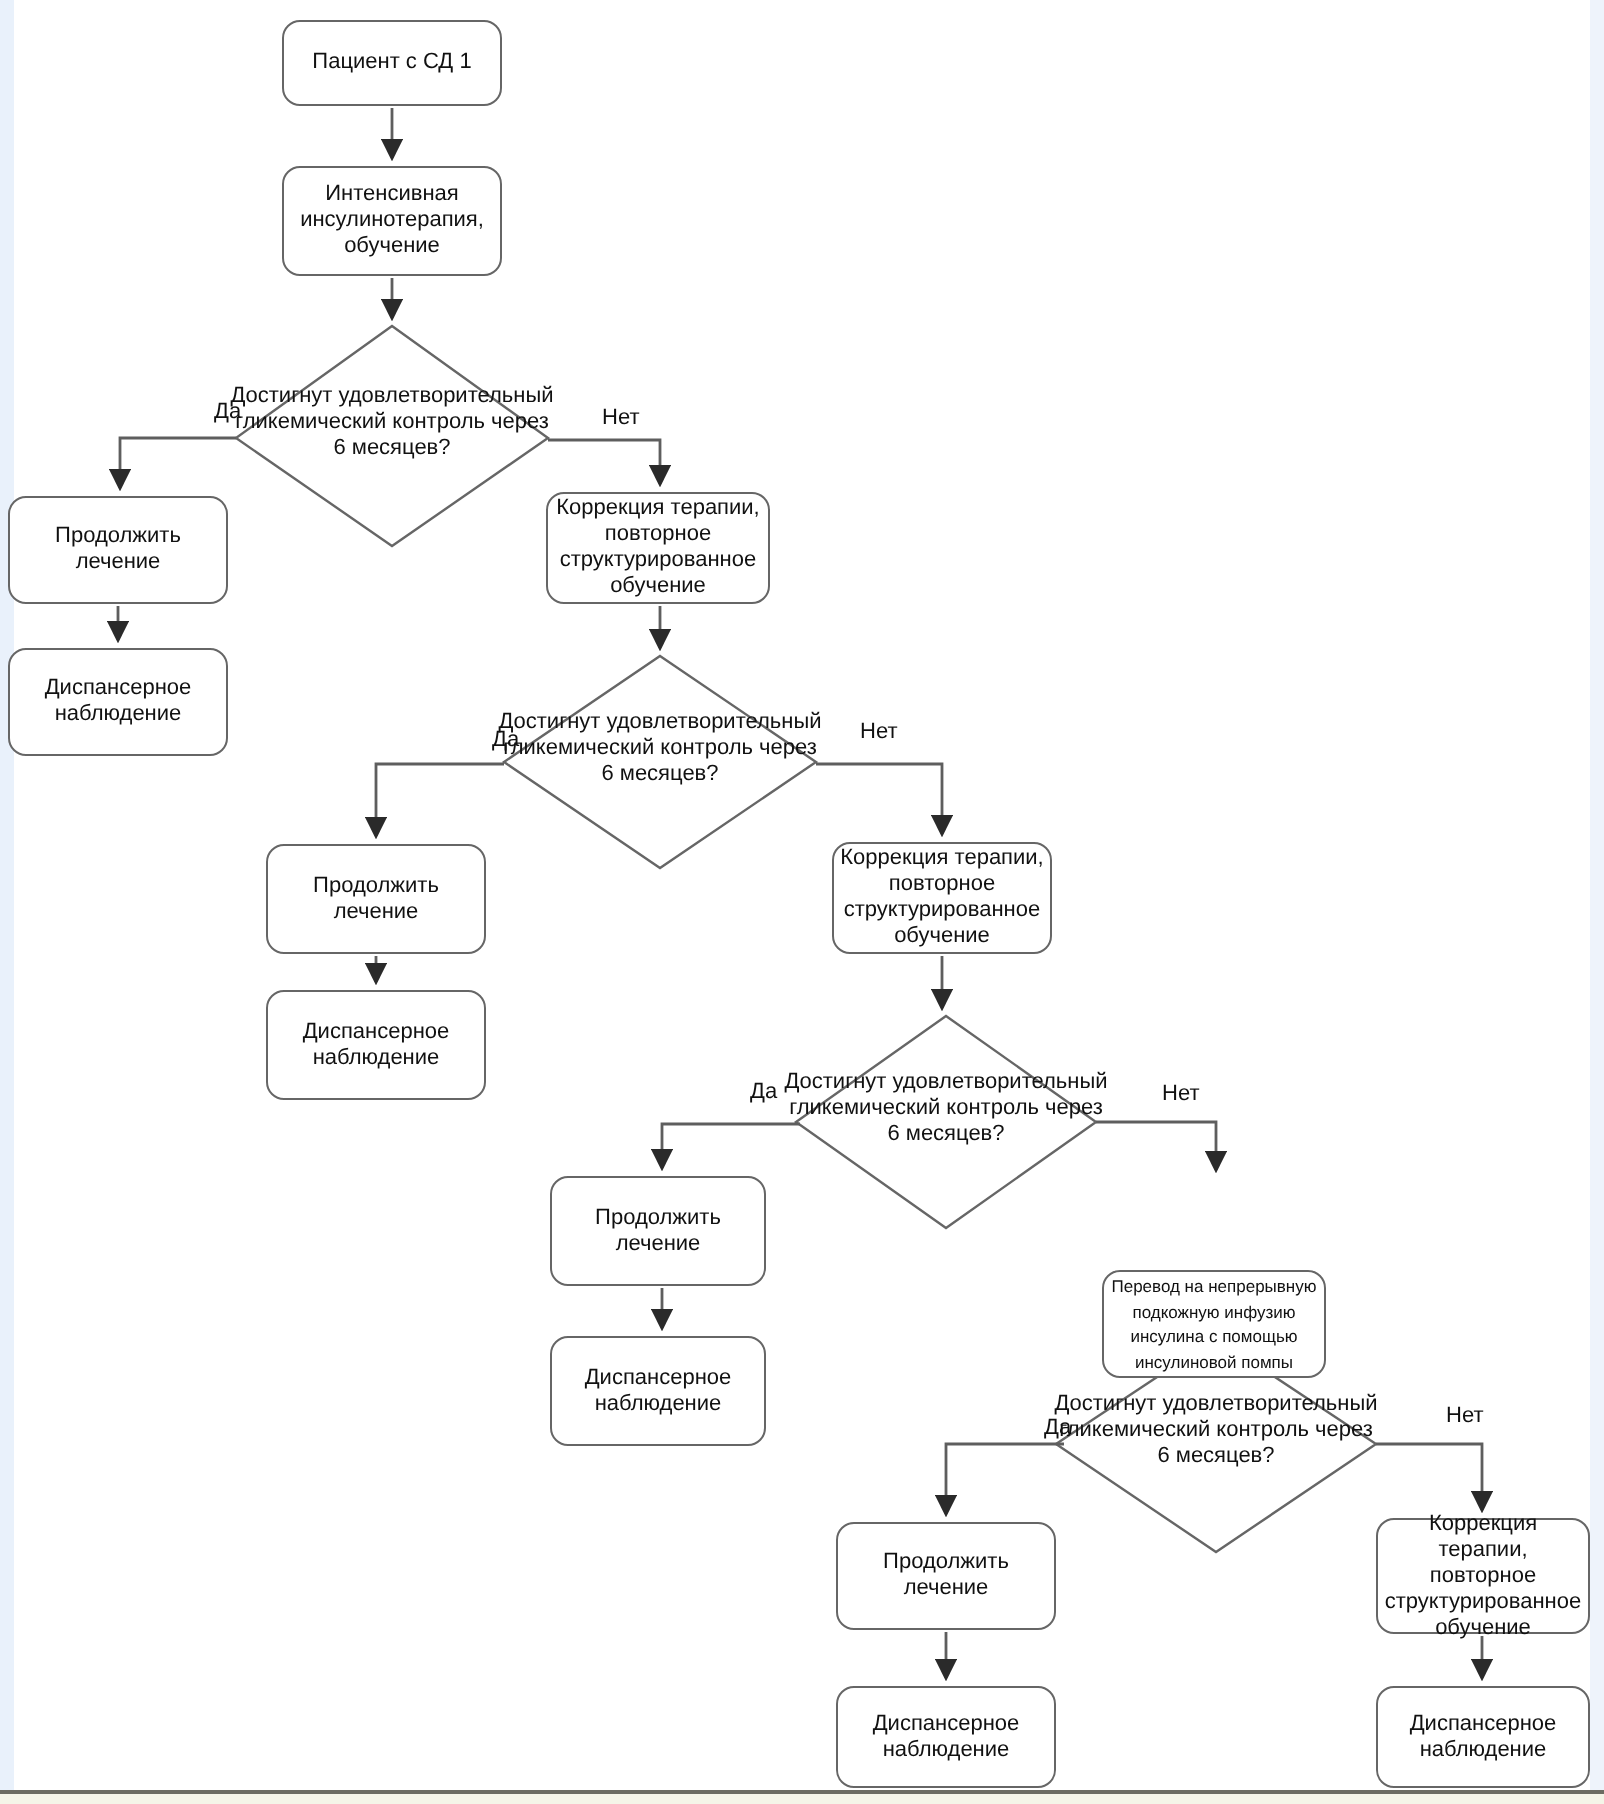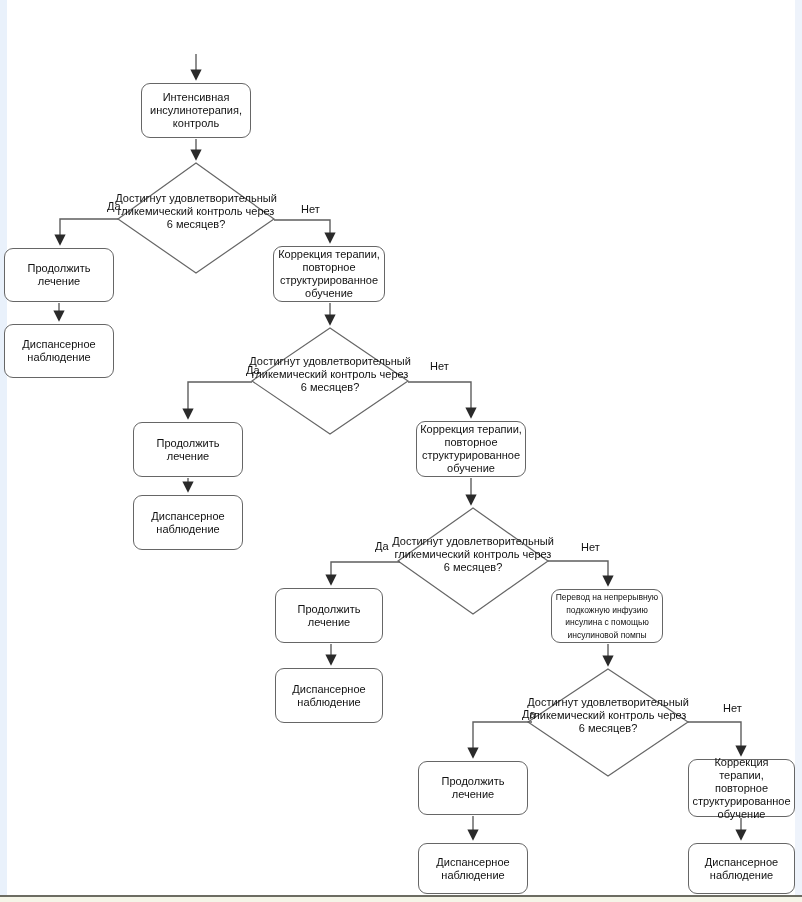--- a/index.html
+++ b/index.html
@@ -8,21 +8,21 @@
   .canvas{position:absolute;left:0;top:0;width:802px;height:902px;background:#ffffff;}
   .gutter{position:absolute;top:0;height:895px;background:#e9f1fb;}
   .gutter.left{left:0;width:7px;}
   .gutter.right{right:0;width:7px;background:#eef3fb;}
   .bottom-line{position:absolute;left:0;top:895px;width:802px;height:2px;background:#6c6c62;}
   .bottom-strip{position:absolute;left:0;top:897px;width:802px;height:5px;background:#f5f5e8;}
   svg.flow{position:absolute;left:0;top:0;width:802px;height:902px;}
   .node{position:absolute;box-sizing:border-box;background:#ffffff;border:1px solid #666666;
         border-radius:9px;display:flex;align-items:center;justify-content:center;
         text-align:center;font-size:11px;line-height:13px;color:#111111;padding:2px 3px;z-index:3;}
-  .node.small{font-size:8.5px;line-height:12.5px;padding:2px 1px;}
+  .node.small{font-size:8.5px;line-height:12.5px;padding:2px 1px;margin-top:46px;}
   .dtext{position:absolute;width:164px;text-align:center;font-size:11px;line-height:13px;
          color:#111111;z-index:3;}
   .elabel{position:absolute;font-size:11px;color:#111111;z-index:3;margin-left:20px;}
 </style>
 </head>
 <body>
 
 <div class="canvas">
 
   <svg class="flow" viewBox="0 0 802 902" xmlns="http://www.w3.org/2000/svg">
@@ -54,23 +54,26 @@
       <path d="M331,644 V664"></path>
       <path d="M548,561 H608 V585"></path>
       <path d="M608,644 V665"></path>
       <path d="M532,722 H473 V757"></path>
       <path d="M473,816 V839"></path>
       <path d="M688,722 H741 V755"></path>
       <path d="M741,818 V839"></path>
     </g>
   </svg>
 
+  <div class="node" style="left:141px;top:10px;width:110px;height:43px">
+    <span>Пациент с СД 1</span>
+  </div>
 
   <div class="node" style="left:141px;top:83px;width:110px;height:55px">
-    <span>Интенсивная инсулинотерапия, контроль</span>
+    <span>Интенсивная инсулинотерапия, обучение</span>
   </div>
 
   <div class="node" style="left:4px;top:248px;width:110px;height:54px">
     <span>Продолжить лечение</span>
   </div>
 
   <div class="node" style="left:4px;top:324px;width:110px;height:54px">
     <span>Диспансерное наблюдение</span>
   </div>
 

